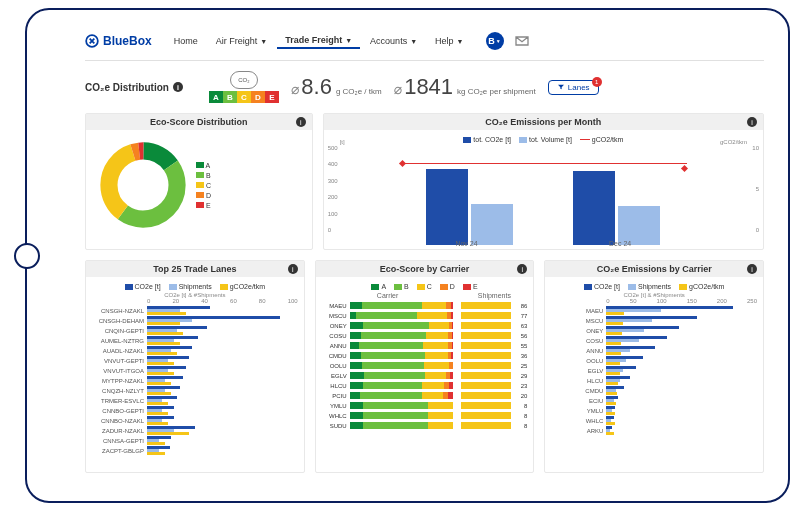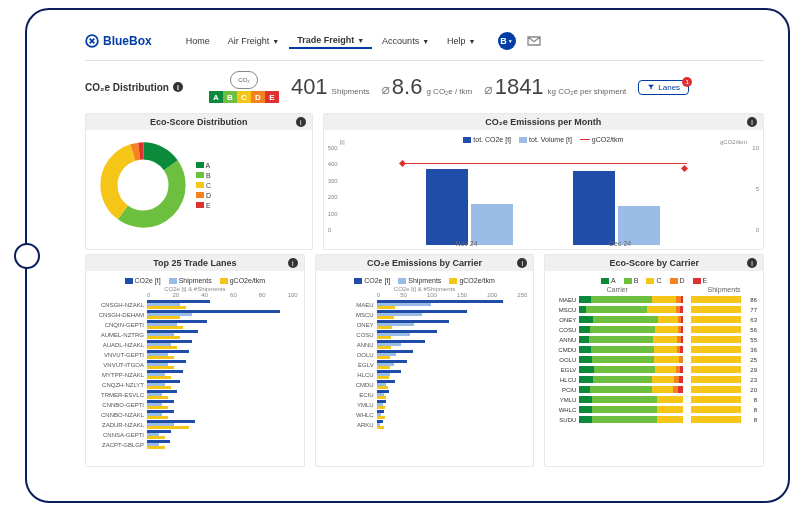--- a/index.html
+++ b/index.html
@@ -2,21 +2,21 @@
 <html><head>
 <meta charset="utf-8">
 <style>
 *{box-sizing:border-box;margin:0;padding:0;font-family:Arial,Helvetica,sans-serif}
 body{background:#fff;width:798px;height:511px;overflow:hidden;font-size:10px;color:#333}
 .tablet{position:absolute;left:25px;top:8px;right:8px;bottom:8px;border:2px solid #0a1e5c;border-radius:24px;padding:18px 24px 20px 58px}
 .home-btn{position:absolute;left:-13px;top:50%;transform:translateY(-50%);width:26px;height:26px;border:2px solid #0a1e5c;border-radius:50%;background:#fff}
 .topbar{display:flex;align-items:center;height:26px;gap:6px}
 .logo{display:flex;align-items:center;gap:4px;font-weight:700;color:#003da5;font-size:12px}
 .logo svg{width:14px;height:14px}
-.nav{display:flex;gap:2px;margin-left:20px}
+.nav{display:flex;gap:2px;margin-left:8px}
 .nav-item{padding:2px 8px;font-size:9px;cursor:pointer;display:flex;align-items:center;gap:3px}
 .nav-item.active{font-weight:700;border-bottom:2px solid #003da5}
 .chev{font-size:7px}
 .account-sel{margin-left:auto;border:1px solid #ccc;border-radius:4px;padding:2px 8px;font-size:8px;display:flex;align-items:center;gap:4px;max-width:200px;white-space:nowrap;overflow:hidden;text-overflow:ellipsis}
 .avatar{width:18px;height:18px;border-radius:50%;background:#003da5;color:#fff;display:flex;align-items:center;justify-content:center;font-size:9px;font-weight:700;margin-left:8px}
 .mail{width:16px;height:16px;margin-left:4px}
 .divider{height:1px;background:#e0e0e0;margin:6px 0}
 .perf-row{display:flex;align-items:center;gap:12px;padding:4px 0 10px}
 .perf-title{font-size:10px;font-weight:700;display:flex;align-items:center;gap:4px}
 .info{width:10px;height:10px;border-radius:50%;background:#333;color:#fff;font-size:7px;display:inline-flex;align-items:center;justify-content:center}
@@ -47,21 +47,21 @@
 .ylabel2{position:absolute;right:-2px;top:0;bottom:12px;display:flex;flex-direction:column;justify-content:space-between;font-size:6px;color:#888;text-align:right}
 .bars{display:flex;gap:3px;align-items:flex-end}
 .bar{width:42px}
 .month-lbl{position:absolute;bottom:-2px;font-size:7px;color:#666;width:100%;display:flex;justify-content:space-around;padding:0 60px}
 .trend-line{position:absolute;left:70px;right:70px;top:18px;height:1px;background:#e03131}
 .trend-line::before,.trend-line::after{content:'';position:absolute;width:5px;height:5px;background:#e03131;transform:rotate(45deg);top:-2px}
 .trend-line::before{left:0}.trend-line::after{right:0;top:3px}
 .donut-wrap{display:flex;align-items:center;gap:8px;padding:6px}
 .donut{width:90px;height:90px}
 .donut-legend{display:flex;flex-direction:column;gap:3px;font-size:7px}
-.row2{margin-top:4px}
+.row2{margin-top:10px}
 .hbar-chart{height:170px;overflow:hidden;font-size:6px;color:#555;position:relative}
 .xaxis{display:flex;justify-content:space-between;padding-left:55px;font-size:6px;color:#888;margin-bottom:2px}
 .hbar-row{display:flex;align-items:center;margin-bottom:1px;height:9px}
 .hbar-lbl{width:55px;text-align:right;padding-right:3px;white-space:nowrap;overflow:hidden;text-overflow:ellipsis}
 .hbar-track{flex:1;position:relative;height:9px}
 .hbar{position:absolute;height:3px}
 .hb1{top:0}.hb2{top:3px}.hb3{top:6px}
 .esc-chart{height:170px;font-size:6px;display:flex;gap:8px}
 .esc-col{flex:1;display:flex;flex-direction:column}
 .esc-head{text-align:center;font-size:7px;color:#666;margin-bottom:2px}
@@ -125,24 +125,20 @@
      <div class="cloud">CO₂</div>
      <div class="grades">
        <div class="grade gA">A</div>
           <div class="grade gB">B</div>
           <div class="grade gC">C</div>
           <div class="grade gD">D</div>
           <div class="grade gE">E</div>
      </div>
    </div>
    <div class="metric">
-     <span class="num">401</span>
-     <span class="lbl">Shipments</span>
-   </div>
-   <div class="metric">
      <span class="dia">⌀</span>
      <span class="num">8.6</span>
      <span class="lbl">g CO₂e / tkm</span>
    </div>
    <div class="metric">
      <span class="dia">⌀</span>
      <span class="num">1841</span>
      <span class="lbl">kg CO₂e per shipment</span>
    </div>
    <div class="filter-btn">
@@ -376,20 +372,220 @@
             <div class="hbar-track">
               <div class="hbar hb1" style="width:15%;background:#1f4da8"></div>
               <div class="hbar hb2" style="width:8%;background:#9cbce8"></div>
               <div class="hbar hb3" style="width:12%;background:#f5c518"></div>
             </div>
           </div>
         </div>
    </div>
    <div class="panel">
      <div class="panel-head">
+          <span class="panel-title">Eco-Score by Carrier</span>
+          <span class="info">i</span>
+        </div>
+     <div class="legend">
+          <span><i class="sw" style="background:#0a8a3a"></i>A</span>
+          <span><i class="sw" style="background:#6cbf3f"></i>B</span>
+          <span><i class="sw" style="background:#f5c518"></i>C</span>
+          <span><i class="sw" style="background:#f58220"></i>D</span>
+          <span><i class="sw" style="background:#e03131"></i>E</span>
+        </div>
+     <div class="esc-chart">
+       <div class="esc-col">
+            <div class="esc-head">Carrier</div>
+            <div id="esc-left">
+              <div class="esc-row">
+                <div class="esc-lbl">MAEU</div>
+                <div class="esc-bar" style="width:100%">
+                  <div class="esc-seg" style="flex:10;background:#0a8a3a"></div>
+                  <div class="esc-seg" style="flex:50;background:#6cbf3f"></div>
+                  <div class="esc-seg" style="flex:20;background:#f5c518"></div>
+                  <div class="esc-seg" style="flex:4;background:#f58220"></div>
+                  <div class="esc-seg" style="flex:2;background:#e03131"></div>
+                </div>
+              </div>
+              <div class="esc-row">
+                <div class="esc-lbl">MSCU</div>
+                <div class="esc-bar" style="width:89.53488372093024%">
+                  <div class="esc-seg" style="flex:5;background:#0a8a3a"></div>
+                  <div class="esc-seg" style="flex:45;background:#6cbf3f"></div>
+                  <div class="esc-seg" style="flex:22;background:#f5c518"></div>
+                  <div class="esc-seg" style="flex:3;background:#f58220"></div>
+                  <div class="esc-seg" style="flex:2;background:#e03131"></div>
+                </div>
+              </div>
+              <div class="esc-row">
+                <div class="esc-lbl">ONEY</div>
+                <div class="esc-bar" style="width:73.25581395348837%">
+                  <div class="esc-seg" style="flex:8;background:#0a8a3a"></div>
+                  <div class="esc-seg" style="flex:40;background:#6cbf3f"></div>
+                  <div class="esc-seg" style="flex:12;background:#f5c518"></div>
+                  <div class="esc-seg" style="flex:2;background:#f58220"></div>
+                  <div class="esc-seg" style="flex:1;background:#e03131"></div>
+                </div>
+              </div>
+              <div class="esc-row">
+                <div class="esc-lbl">COSU</div>
+                <div class="esc-bar" style="width:65.11627906976744%">
+                  <div class="esc-seg" style="flex:6;background:#0a8a3a"></div>
+                  <div class="esc-seg" style="flex:35;background:#6cbf3f"></div>
+                  <div class="esc-seg" style="flex:12;background:#f5c518"></div>
+                  <div class="esc-seg" style="flex:2;background:#f58220"></div>
+                  <div class="esc-seg" style="flex:1;background:#e03131"></div>
+                </div>
+              </div>
+              <div class="esc-row">
+                <div class="esc-lbl">ANNU</div>
+                <div class="esc-bar" style="width:63.95348837209303%">
+                  <div class="esc-seg" style="flex:5;background:#0a8a3a"></div>
+                  <div class="esc-seg" style="flex:34;background:#6cbf3f"></div>
+                  <div class="esc-seg" style="flex:13;background:#f5c518"></div>
+                  <div class="esc-seg" style="flex:2;background:#f58220"></div>
+                  <div class="esc-seg" style="flex:1;background:#e03131"></div>
+                </div>
+              </div>
+              <div class="esc-row">
+                <div class="esc-lbl">CMDU</div>
+                <div class="esc-bar" style="width:41.86046511627907%">
+                  <div class="esc-seg" style="flex:4;background:#0a8a3a"></div>
+                  <div class="esc-seg" style="flex:22;background:#6cbf3f"></div>
+                  <div class="esc-seg" style="flex:8;background:#f5c518"></div>
+                  <div class="esc-seg" style="flex:1;background:#f58220"></div>
+                  <div class="esc-seg" style="flex:1;background:#e03131"></div>
+                </div>
+              </div>
+              <div class="esc-row">
+                <div class="esc-lbl">OOLU</div>
+                <div class="esc-bar" style="width:29.069767441860467%">
+                  <div class="esc-seg" style="flex:3;background:#0a8a3a"></div>
+                  <div class="esc-seg" style="flex:15;background:#6cbf3f"></div>
+                  <div class="esc-seg" style="flex:6;background:#f5c518"></div>
+                  <div class="esc-seg" style="flex:1;background:#f58220"></div>
+                </div>
+              </div>
+              <div class="esc-row">
+                <div class="esc-lbl">EGLV</div>
+                <div class="esc-bar" style="width:33.72093023255814%">
+                  <div class="esc-seg" style="flex:4;background:#0a8a3a"></div>
+                  <div class="esc-seg" style="flex:17;background:#6cbf3f"></div>
+                  <div class="esc-seg" style="flex:6;background:#f5c518"></div>
+                  <div class="esc-seg" style="flex:1;background:#f58220"></div>
+                  <div class="esc-seg" style="flex:1;background:#e03131"></div>
+                </div>
+              </div>
+              <div class="esc-row">
+                <div class="esc-lbl">HLCU</div>
+                <div class="esc-bar" style="width:26.744186046511626%">
+                  <div class="esc-seg" style="flex:3;background:#0a8a3a"></div>
+                  <div class="esc-seg" style="flex:13;background:#6cbf3f"></div>
+                  <div class="esc-seg" style="flex:5;background:#f5c518"></div>
+                  <div class="esc-seg" style="flex:1;background:#f58220"></div>
+                  <div class="esc-seg" style="flex:1;background:#e03131"></div>
+                </div>
+              </div>
+              <div class="esc-row">
+                <div class="esc-lbl">PCIU</div>
+                <div class="esc-bar" style="width:23.25581395348837%">
+                  <div class="esc-seg" style="flex:2;background:#0a8a3a"></div>
+                  <div class="esc-seg" style="flex:12;background:#6cbf3f"></div>
+                  <div class="esc-seg" style="flex:4;background:#f5c518"></div>
+                  <div class="esc-seg" style="flex:1;background:#f58220"></div>
+                  <div class="esc-seg" style="flex:1;background:#e03131"></div>
+                </div>
+              </div>
+              <div class="esc-row">
+                <div class="esc-lbl">YMLU</div>
+                <div class="esc-bar" style="width:9.30232558139535%">
+                  <div class="esc-seg" style="flex:1;background:#0a8a3a"></div>
+                  <div class="esc-seg" style="flex:5;background:#6cbf3f"></div>
+                  <div class="esc-seg" style="flex:2;background:#f5c518"></div>
+                </div>
+              </div>
+              <div class="esc-row">
+                <div class="esc-lbl">WHLC</div>
+                <div class="esc-bar" style="width:9.30232558139535%">
+                  <div class="esc-seg" style="flex:1;background:#0a8a3a"></div>
+                  <div class="esc-seg" style="flex:5;background:#6cbf3f"></div>
+                  <div class="esc-seg" style="flex:2;background:#f5c518"></div>
+                </div>
+              </div>
+              <div class="esc-row">
+                <div class="esc-lbl">SUDU</div>
+                <div class="esc-bar" style="width:9.30232558139535%">
+                  <div class="esc-seg" style="flex:1;background:#0a8a3a"></div>
+                  <div class="esc-seg" style="flex:5;background:#6cbf3f"></div>
+                  <div class="esc-seg" style="flex:2;background:#f5c518"></div>
+                </div>
+              </div>
+            </div>
+          </div>
+       <div class="esc-col" style="flex:0.5">
+            <div class="esc-head">Shipments</div>
+            <div id="esc-right">
+              <div class="esc-row">
+                <div class="esc-bar" style="width:100%;background:#f5c518"></div>
+                <div class="esc-val">86</div>
+              </div>
+              <div class="esc-row">
+                <div class="esc-bar" style="width:89.53488372093024%;background:#f5c518"></div>
+                <div class="esc-val">77</div>
+              </div>
+              <div class="esc-row">
+                <div class="esc-bar" style="width:73.25581395348837%;background:#f5c518"></div>
+                <div class="esc-val">63</div>
+              </div>
+              <div class="esc-row">
+                <div class="esc-bar" style="width:65.11627906976744%;background:#f5c518"></div>
+                <div class="esc-val">56</div>
+              </div>
+              <div class="esc-row">
+                <div class="esc-bar" style="width:63.95348837209303%;background:#f5c518"></div>
+                <div class="esc-val">55</div>
+              </div>
+              <div class="esc-row">
+                <div class="esc-bar" style="width:41.86046511627907%;background:#f5c518"></div>
+                <div class="esc-val">36</div>
+              </div>
+              <div class="esc-row">
+                <div class="esc-bar" style="width:29.069767441860467%;background:#f5c518"></div>
+                <div class="esc-val">25</div>
+              </div>
+              <div class="esc-row">
+                <div class="esc-bar" style="width:33.72093023255814%;background:#f5c518"></div>
+                <div class="esc-val">29</div>
+              </div>
+              <div class="esc-row">
+                <div class="esc-bar" style="width:26.744186046511626%;background:#f5c518"></div>
+                <div class="esc-val">23</div>
+              </div>
+              <div class="esc-row">
+                <div class="esc-bar" style="width:23.25581395348837%;background:#f5c518"></div>
+                <div class="esc-val">20</div>
+              </div>
+              <div class="esc-row">
+                <div class="esc-bar" style="width:9.30232558139535%;background:#f5c518"></div>
+                <div class="esc-val">8</div>
+              </div>
+              <div class="esc-row">
+                <div class="esc-bar" style="width:9.30232558139535%;background:#f5c518"></div>
+                <div class="esc-val">8</div>
+              </div>
+              <div class="esc-row">
+                <div class="esc-bar" style="width:9.30232558139535%;background:#f5c518"></div>
+                <div class="esc-val">8</div>
+              </div>
+            </div>
+          </div>
+     </div>
+   </div>
+   <div class="panel">
+     <div class="panel-head">
           <span class="panel-title">CO₂e Emissions by Carrier</span>
           <span class="info">i</span>
         </div>
      <div class="legend">
           <span>
             <i class="sw" style="background:#1f4da8"></i>
             <span>CO2e [t]</span>
           </span>
           <span>
             <i class="sw" style="background:#9cbce8"></i>
@@ -509,214 +705,14 @@
           <div class="hbar-row">
             <div class="hbar-lbl">ARKU</div>
             <div class="hbar-track">
               <div class="hbar hb1" style="width:4%;background:#1f4da8"></div>
               <div class="hbar hb2" style="width:2.4%;background:#9cbce8"></div>
               <div class="hbar hb3" style="width:4.8%;background:#f5c518"></div>
             </div>
           </div>
         </div>
    </div>
-   <div class="panel">
-     <div class="panel-head">
-          <span class="panel-title">Eco-Score by Carrier</span>
-          <span class="info">i</span>
-        </div>
-     <div class="legend">
-          <span><i class="sw" style="background:#0a8a3a"></i>A</span>
-          <span><i class="sw" style="background:#6cbf3f"></i>B</span>
-          <span><i class="sw" style="background:#f5c518"></i>C</span>
-          <span><i class="sw" style="background:#f58220"></i>D</span>
-          <span><i class="sw" style="background:#e03131"></i>E</span>
-        </div>
-     <div class="esc-chart">
-       <div class="esc-col">
-            <div class="esc-head">Carrier</div>
-            <div id="esc-left">
-              <div class="esc-row">
-                <div class="esc-lbl">MAEU</div>
-                <div class="esc-bar" style="width:100%">
-                  <div class="esc-seg" style="flex:10;background:#0a8a3a"></div>
-                  <div class="esc-seg" style="flex:50;background:#6cbf3f"></div>
-                  <div class="esc-seg" style="flex:20;background:#f5c518"></div>
-                  <div class="esc-seg" style="flex:4;background:#f58220"></div>
-                  <div class="esc-seg" style="flex:2;background:#e03131"></div>
-                </div>
-              </div>
-              <div class="esc-row">
-                <div class="esc-lbl">MSCU</div>
-                <div class="esc-bar" style="width:89.53488372093024%">
-                  <div class="esc-seg" style="flex:5;background:#0a8a3a"></div>
-                  <div class="esc-seg" style="flex:45;background:#6cbf3f"></div>
-                  <div class="esc-seg" style="flex:22;background:#f5c518"></div>
-                  <div class="esc-seg" style="flex:3;background:#f58220"></div>
-                  <div class="esc-seg" style="flex:2;background:#e03131"></div>
-                </div>
-              </div>
-              <div class="esc-row">
-                <div class="esc-lbl">ONEY</div>
-                <div class="esc-bar" style="width:73.25581395348837%">
-                  <div class="esc-seg" style="flex:8;background:#0a8a3a"></div>
-                  <div class="esc-seg" style="flex:40;background:#6cbf3f"></div>
-                  <div class="esc-seg" style="flex:12;background:#f5c518"></div>
-                  <div class="esc-seg" style="flex:2;background:#f58220"></div>
-                  <div class="esc-seg" style="flex:1;background:#e03131"></div>
-                </div>
-              </div>
-              <div class="esc-row">
-                <div class="esc-lbl">COSU</div>
-                <div class="esc-bar" style="width:65.11627906976744%">
-                  <div class="esc-seg" style="flex:6;background:#0a8a3a"></div>
-                  <div class="esc-seg" style="flex:35;background:#6cbf3f"></div>
-                  <div class="esc-seg" style="flex:12;background:#f5c518"></div>
-                  <div class="esc-seg" style="flex:2;background:#f58220"></div>
-                  <div class="esc-seg" style="flex:1;background:#e03131"></div>
-                </div>
-              </div>
-              <div class="esc-row">
-                <div class="esc-lbl">ANNU</div>
-                <div class="esc-bar" style="width:63.95348837209303%">
-                  <div class="esc-seg" style="flex:5;background:#0a8a3a"></div>
-                  <div class="esc-seg" style="flex:34;background:#6cbf3f"></div>
-                  <div class="esc-seg" style="flex:13;background:#f5c518"></div>
-                  <div class="esc-seg" style="flex:2;background:#f58220"></div>
-                  <div class="esc-seg" style="flex:1;background:#e03131"></div>
-                </div>
-              </div>
-              <div class="esc-row">
-                <div class="esc-lbl">CMDU</div>
-                <div class="esc-bar" style="width:41.86046511627907%">
-                  <div class="esc-seg" style="flex:4;background:#0a8a3a"></div>
-                  <div class="esc-seg" style="flex:22;background:#6cbf3f"></div>
-                  <div class="esc-seg" style="flex:8;background:#f5c518"></div>
-                  <div class="esc-seg" style="flex:1;background:#f58220"></div>
-                  <div class="esc-seg" style="flex:1;background:#e03131"></div>
-                </div>
-              </div>
-              <div class="esc-row">
-                <div class="esc-lbl">OOLU</div>
-                <div class="esc-bar" style="width:29.069767441860467%">
-                  <div class="esc-seg" style="flex:3;background:#0a8a3a"></div>
-                  <div class="esc-seg" style="flex:15;background:#6cbf3f"></div>
-                  <div class="esc-seg" style="flex:6;background:#f5c518"></div>
-                  <div class="esc-seg" style="flex:1;background:#f58220"></div>
-                </div>
-              </div>
-              <div class="esc-row">
-                <div class="esc-lbl">EGLV</div>
-                <div class="esc-bar" style="width:33.72093023255814%">
-                  <div class="esc-seg" style="flex:4;background:#0a8a3a"></div>
-                  <div class="esc-seg" style="flex:17;background:#6cbf3f"></div>
-                  <div class="esc-seg" style="flex:6;background:#f5c518"></div>
-                  <div class="esc-seg" style="flex:1;background:#f58220"></div>
-                  <div class="esc-seg" style="flex:1;background:#e03131"></div>
-                </div>
-              </div>
-              <div class="esc-row">
-                <div class="esc-lbl">HLCU</div>
-                <div class="esc-bar" style="width:26.744186046511626%">
-                  <div class="esc-seg" style="flex:3;background:#0a8a3a"></div>
-                  <div class="esc-seg" style="flex:13;background:#6cbf3f"></div>
-                  <div class="esc-seg" style="flex:5;background:#f5c518"></div>
-                  <div class="esc-seg" style="flex:1;background:#f58220"></div>
-                  <div class="esc-seg" style="flex:1;background:#e03131"></div>
-                </div>
-              </div>
-              <div class="esc-row">
-                <div class="esc-lbl">PCIU</div>
-                <div class="esc-bar" style="width:23.25581395348837%">
-                  <div class="esc-seg" style="flex:2;background:#0a8a3a"></div>
-                  <div class="esc-seg" style="flex:12;background:#6cbf3f"></div>
-                  <div class="esc-seg" style="flex:4;background:#f5c518"></div>
-                  <div class="esc-seg" style="flex:1;background:#f58220"></div>
-                  <div class="esc-seg" style="flex:1;background:#e03131"></div>
-                </div>
-              </div>
-              <div class="esc-row">
-                <div class="esc-lbl">YMLU</div>
-                <div class="esc-bar" style="width:9.30232558139535%">
-                  <div class="esc-seg" style="flex:1;background:#0a8a3a"></div>
-                  <div class="esc-seg" style="flex:5;background:#6cbf3f"></div>
-                  <div class="esc-seg" style="flex:2;background:#f5c518"></div>
-                </div>
-              </div>
-              <div class="esc-row">
-                <div class="esc-lbl">WHLC</div>
-                <div class="esc-bar" style="width:9.30232558139535%">
-                  <div class="esc-seg" style="flex:1;background:#0a8a3a"></div>
-                  <div class="esc-seg" style="flex:5;background:#6cbf3f"></div>
-                  <div class="esc-seg" style="flex:2;background:#f5c518"></div>
-                </div>
-              </div>
-              <div class="esc-row">
-                <div class="esc-lbl">SUDU</div>
-                <div class="esc-bar" style="width:9.30232558139535%">
-                  <div class="esc-seg" style="flex:1;background:#0a8a3a"></div>
-                  <div class="esc-seg" style="flex:5;background:#6cbf3f"></div>
-                  <div class="esc-seg" style="flex:2;background:#f5c518"></div>
-                </div>
-              </div>
-            </div>
-          </div>
-       <div class="esc-col" style="flex:0.5">
-            <div class="esc-head">Shipments</div>
-            <div id="esc-right">
-              <div class="esc-row">
-                <div class="esc-bar" style="width:100%;background:#f5c518"></div>
-                <div class="esc-val">86</div>
-              </div>
-              <div class="esc-row">
-                <div class="esc-bar" style="width:89.53488372093024%;background:#f5c518"></div>
-                <div class="esc-val">77</div>
-              </div>
-              <div class="esc-row">
-                <div class="esc-bar" style="width:73.25581395348837%;background:#f5c518"></div>
-                <div class="esc-val">63</div>
-              </div>
-              <div class="esc-row">
-                <div class="esc-bar" style="width:65.11627906976744%;background:#f5c518"></div>
-                <div class="esc-val">56</div>
-              </div>
-              <div class="esc-row">
-                <div class="esc-bar" style="width:63.95348837209303%;background:#f5c518"></div>
-                <div class="esc-val">55</div>
-              </div>
-              <div class="esc-row">
-                <div class="esc-bar" style="width:41.86046511627907%;background:#f5c518"></div>
-                <div class="esc-val">36</div>
-              </div>
-              <div class="esc-row">
-                <div class="esc-bar" style="width:29.069767441860467%;background:#f5c518"></div>
-                <div class="esc-val">25</div>
-              </div>
-              <div class="esc-row">
-                <div class="esc-bar" style="width:33.72093023255814%;background:#f5c518"></div>
-                <div class="esc-val">29</div>
-              </div>
-              <div class="esc-row">
-                <div class="esc-bar" style="width:26.744186046511626%;background:#f5c518"></div>
-                <div class="esc-val">23</div>
-              </div>
-              <div class="esc-row">
-                <div class="esc-bar" style="width:23.25581395348837%;background:#f5c518"></div>
-                <div class="esc-val">20</div>
-              </div>
-              <div class="esc-row">
-                <div class="esc-bar" style="width:9.30232558139535%;background:#f5c518"></div>
-                <div class="esc-val">8</div>
-              </div>
-              <div class="esc-row">
-                <div class="esc-bar" style="width:9.30232558139535%;background:#f5c518"></div>
-                <div class="esc-val">8</div>
-              </div>
-              <div class="esc-row">
-                <div class="esc-bar" style="width:9.30232558139535%;background:#f5c518"></div>
-                <div class="esc-val">8</div>
-              </div>
-            </div>
-          </div>
-     </div>
-   </div>
  </div>
 </div>
 
 </body></html>

